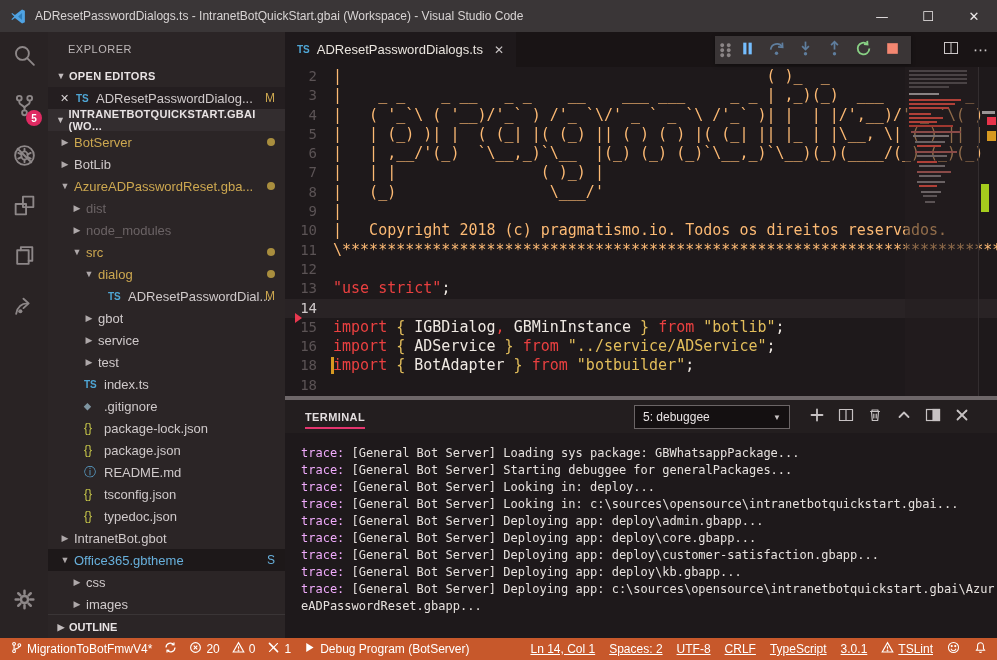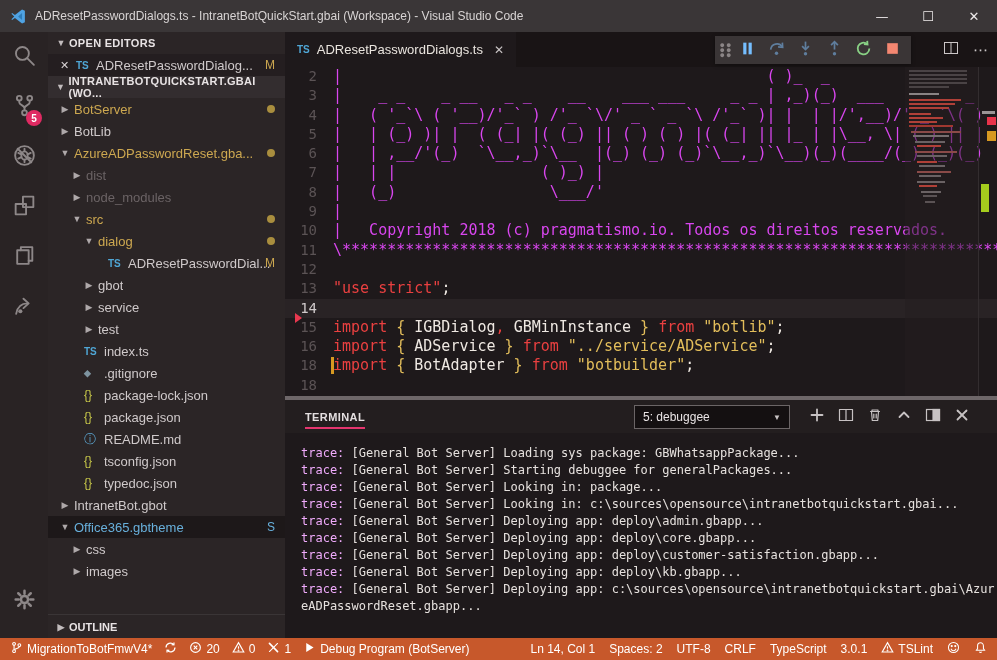--- a/index.html
+++ b/index.html
@@ -69,21 +69,21 @@
   .tab-actions svg { width:16px; height:16px; }
 
   
   .code-wrap { height:329px; flex:none; position:relative; overflow:hidden;
     font-family:"DejaVu Sans Mono", monospace; font-size:15px; }
   .code-line { height:19.3px; display:flex; white-space:pre; position:relative; }
   .code-line.current { background:#292325; }
   .gutter { width:48px; flex:none; text-align:right; padding-right:16px; color:#5B5355; font-size:14px; line-height:19.3px; }
   .code-line.current .gutter { color:#CFC9CA; }
   .code-text { line-height:19.3px; }
-  .s-comment { color:#d946ef;text-align:right; } .s-red { color:#EA4040; } .s-yellow { color:#E3BE5B; }
+  .s-comment { color:#fdba74;text-align:right; } .s-red { color:#EA4040; } .s-yellow { color:#E3BE5B; }
   .s-white { color:#EFE9E3; } 
   .mod-bar { position:absolute; left:46px; top:1px; width:3px; height:17px; background:#D79921; }
   .dbg-arrow { position:absolute; left:10px; bottom:-5px; width:0; height:0;
     border-left:7px solid #E8384F; border-top:5px solid transparent; border-bottom:5px solid transparent; z-index:3; }
 
   
   .minimap { position:absolute; top:0; right:19px; width:73px; height:329px; background:rgba(35,29,31,.5); }
   .mm-bar { position:absolute; height:2px; }
   .ruler { position:absolute; top:0; right:0; width:19px; height:329px; border-left:1px solid #332D2F; }
   .rl-mark { position:absolute; }
@@ -102,21 +102,21 @@
     font-family:"DejaVu Sans Mono", monospace; font-size:12px; line-height:17px; color:#E6E1DE; overflow:hidden; }
   .term-line { white-space:pre; }
   .t-red { color:#f0abfc; }
 
   
   .statusbar { height:22px; flex:none; background:#C7582B; color:#FFFFFF; display:flex; align-items:center;
     font-size:12px; padding:0 10px; }
   .sb-item { display:flex; align-items:center; gap:4px; margin-right:12px; white-space:nowrap; }
   .sb-item svg { width:13px; height:13px; }
   .sb-right { margin-left:auto; display:flex; align-items:center; }
-  .sb-right .sb-item { margin-right:0; margin-left:14px; }
+  .sb-right .sb-item { margin-right:0; margin-left:14px;text-decoration:underline; }
 </style>
 </head>
 <body>
 
 <div id="window">
 
   <div class="titlebar">
     <svg class="vscode-logo" viewBox="0 0 24 24">
       <path fill="#4FA3E3" d="M17 2 L21 4 L21 20 L17 22 L7 14 L3 17 L2 16 L6 12 L2 8 L3 7 L7 10 Z"></path>
       <path fill="#2E7CB8" d="M17 7 L11.5 12 L17 17 Z"></path>
@@ -180,20 +180,21 @@
           <div class="ab-item">
             <span><svg viewBox="0 0 24 24" fill="none" stroke="currentColor" stroke-width="2.4" stroke-linecap="round" stroke-linejoin="round">
                 <circle cx="12" cy="12" r="3.4"></circle>
                 <path d="M12 3.5v3M12 17.5v3M3.5 12h3M17.5 12h3M6 6l2.1 2.1M15.9 15.9L18 18M18 6l-2.1 2.1M8.1 15.9L6 18"></path>
               </svg></span>
           </div>
         </div>
     </div>
 
     <div class="sidebar">
+      <div class="sb-title">EXPLORER</div>
       <div class="sb-section">
         <span class="tw">▼</span>
         <span>OPEN EDITORS</span>
       </div>
       <div>
           <div class="oe-item">
             <span class="oe-close">✕</span>
             <span class="ficon ts">TS</span>
             <span class="tree-label c-white">ADResetPasswordDialog...</span>
             <span class="tree-badge badge-M">M</span>
@@ -459,21 +460,21 @@
               </svg></span>
             <span><svg viewBox="0 0 16 16" fill="none" stroke="currentColor" stroke-width="1.8" stroke-linecap="round" stroke-linejoin="round">
                 <line x1="3.5" y1="3.5" x2="12.5" y2="12.5"></line>
                 <line x1="12.5" y1="3.5" x2="3.5" y2="12.5"></line>
               </svg></span>
           </div>
       </div>
       <div class="terminal">
           <div class="term-line"><span class="t-red">trace:</span><span> [General Bot Server] Loading sys package: GBWhatsappPackage...</span></div>
           <div class="term-line"><span class="t-red">trace:</span><span> [General Bot Server] Starting debuggee for generalPackages...</span></div>
-          <div class="term-line"><span class="t-red">trace:</span><span> [General Bot Server] Looking in: package...</span></div>
+          <div class="term-line"><span class="t-red">trace:</span><span> [General Bot Server] Looking in: deploy...</span></div>
           <div class="term-line"><span class="t-red">trace:</span><span> [General Bot Server] Looking in: c:\sources\opensource\intranetbotquickstart.gbai...</span></div>
           <div class="term-line"><span class="t-red">trace:</span><span> [General Bot Server] Deploying app: deploy\admin.gbapp...</span></div>
           <div class="term-line"><span class="t-red">trace:</span><span> [General Bot Server] Deploying app: deploy\core.gbapp...</span></div>
           <div class="term-line"><span class="t-red">trace:</span><span> [General Bot Server] Deploying app: deploy\customer-satisfaction.gbapp...</span></div>
           <div class="term-line"><span class="t-red">trace:</span><span> [General Bot Server] Deploying app: deploy\kb.gbapp...</span></div>
           <div class="term-line"><span class="t-red">trace:</span><span> [General Bot Server] Deploying app: c:\sources\opensource\intranetbotquickstart.gbai\Azur</span></div>
           <div class="term-line"><span>eADPasswordReset.gbapp...</span></div>
         </div>
     </div>
   </div>

